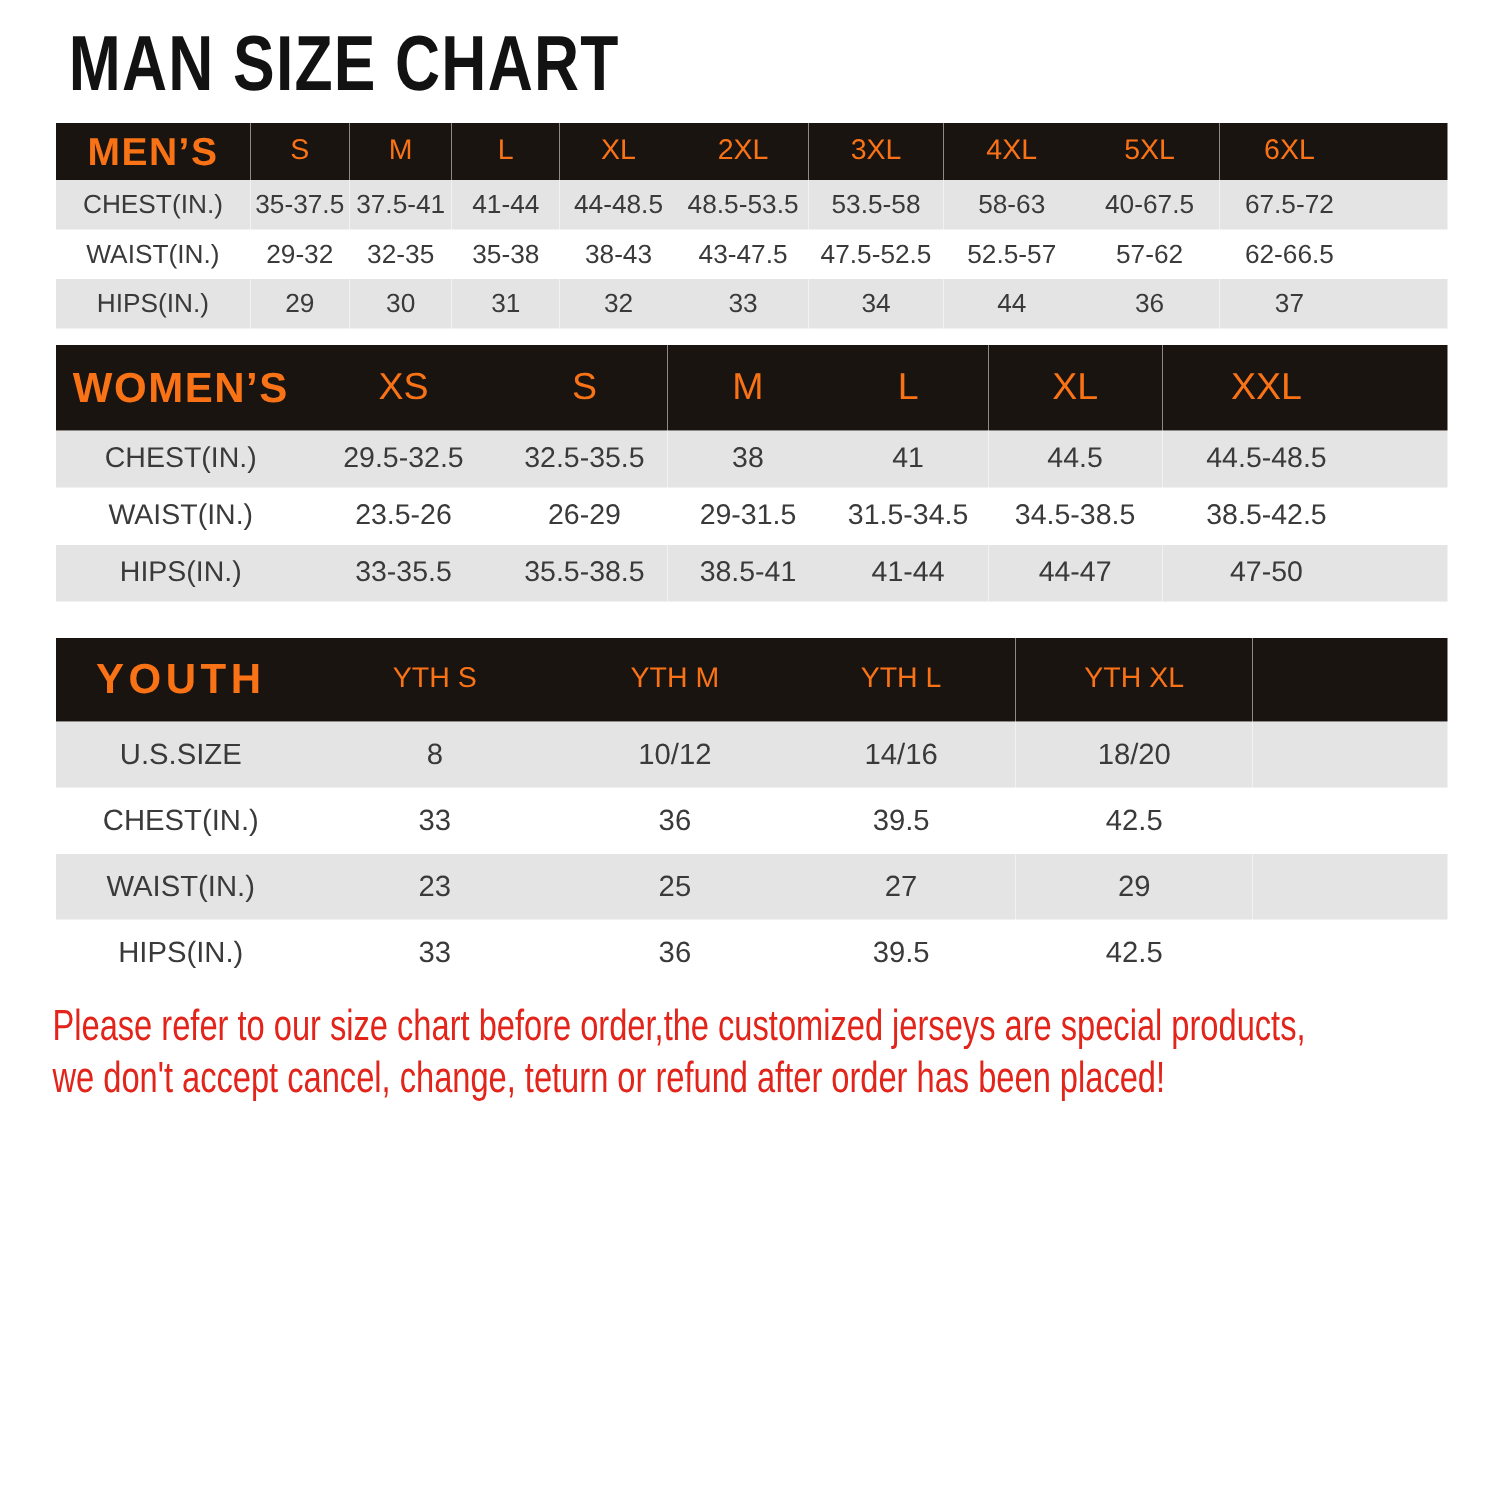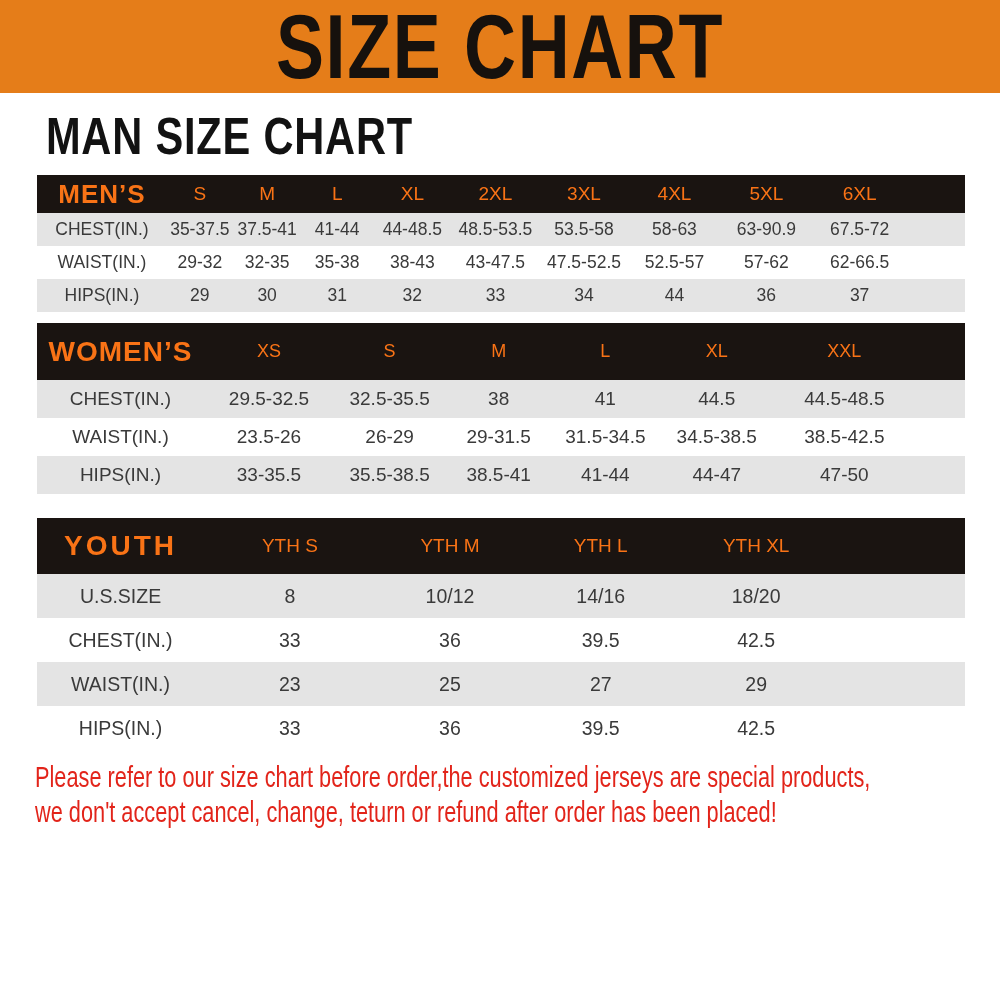--- a/index.html
+++ b/index.html
@@ -44,43 +44,40 @@
   tr.row-gray{background:#E4E4E4;}
   tr.row-white{background:#ffffff;}
   table.size-table td{color:#3A3A3A;}
   
   table.men{margin-top:16px;}
   table.men th{height:38px;font-size:19px;}
   table.men th:first-child{font-size:26px;font-weight:bold;letter-spacing:1px;}
   table.men td{height:33px;font-size:17.5px;}
   
   table.women{margin-top:11px;}
-  table.women th{height:57px;font-size:18px;}
+  table.women th{height:57px;font-size:25px;}
   table.women th:first-child{font-size:28px;font-weight:bold;letter-spacing:1px;}
   table.women td{height:38px;font-size:19px;}
   
   table.youth{margin-top:24px;}
   table.youth th{height:56px;font-size:19px;}
   table.youth th:first-child{font-size:28px;font-weight:bold;letter-spacing:3px;}
   table.youth td{height:44px;font-size:19.5px;}
   
   .footer{margin:10px 0 0 35px;}
   .footer-line{
     display:block;transform:scaleX(0.75);transform-origin:left center;
     white-space:nowrap;font-size:29px;line-height:35px;color:#E2241A;
   }
 </style>
 </head>
 <body>
 
 <div id="page">
 
-  <div class="banner">
-    <span class="condensed">SIZE CHART</span>
-  </div>
 
   <div class="section-heading h-men">
     <span class="condensed">MAN SIZE CHART</span>
   </div>
   <table class="size-table men">
     <colgroup>
       <col style="width:14%">
         <col style="width:7.1%">
         <col style="width:7.4%">
         <col style="width:7.7%">
@@ -110,21 +107,21 @@
       <tbody>
         <tr class="row-gray">
           <td>CHEST(IN.)</td>
           <td>35-37.5</td>
           <td>37.5-41</td>
           <td>41-44</td>
           <td>44-48.5</td>
           <td>48.5-53.5</td>
           <td>53.5-58</td>
           <td>58-63</td>
-          <td>63-90.9</td>
+          <td>40-67.5</td>
           <td>67.5-72</td>
           <td></td>
         </tr>
         <tr class="row-white">
           <td>WAIST(IN.)</td>
           <td>29-32</td>
           <td>32-35</td>
           <td>35-38</td>
           <td>38-43</td>
           <td>43-47.5</td>

